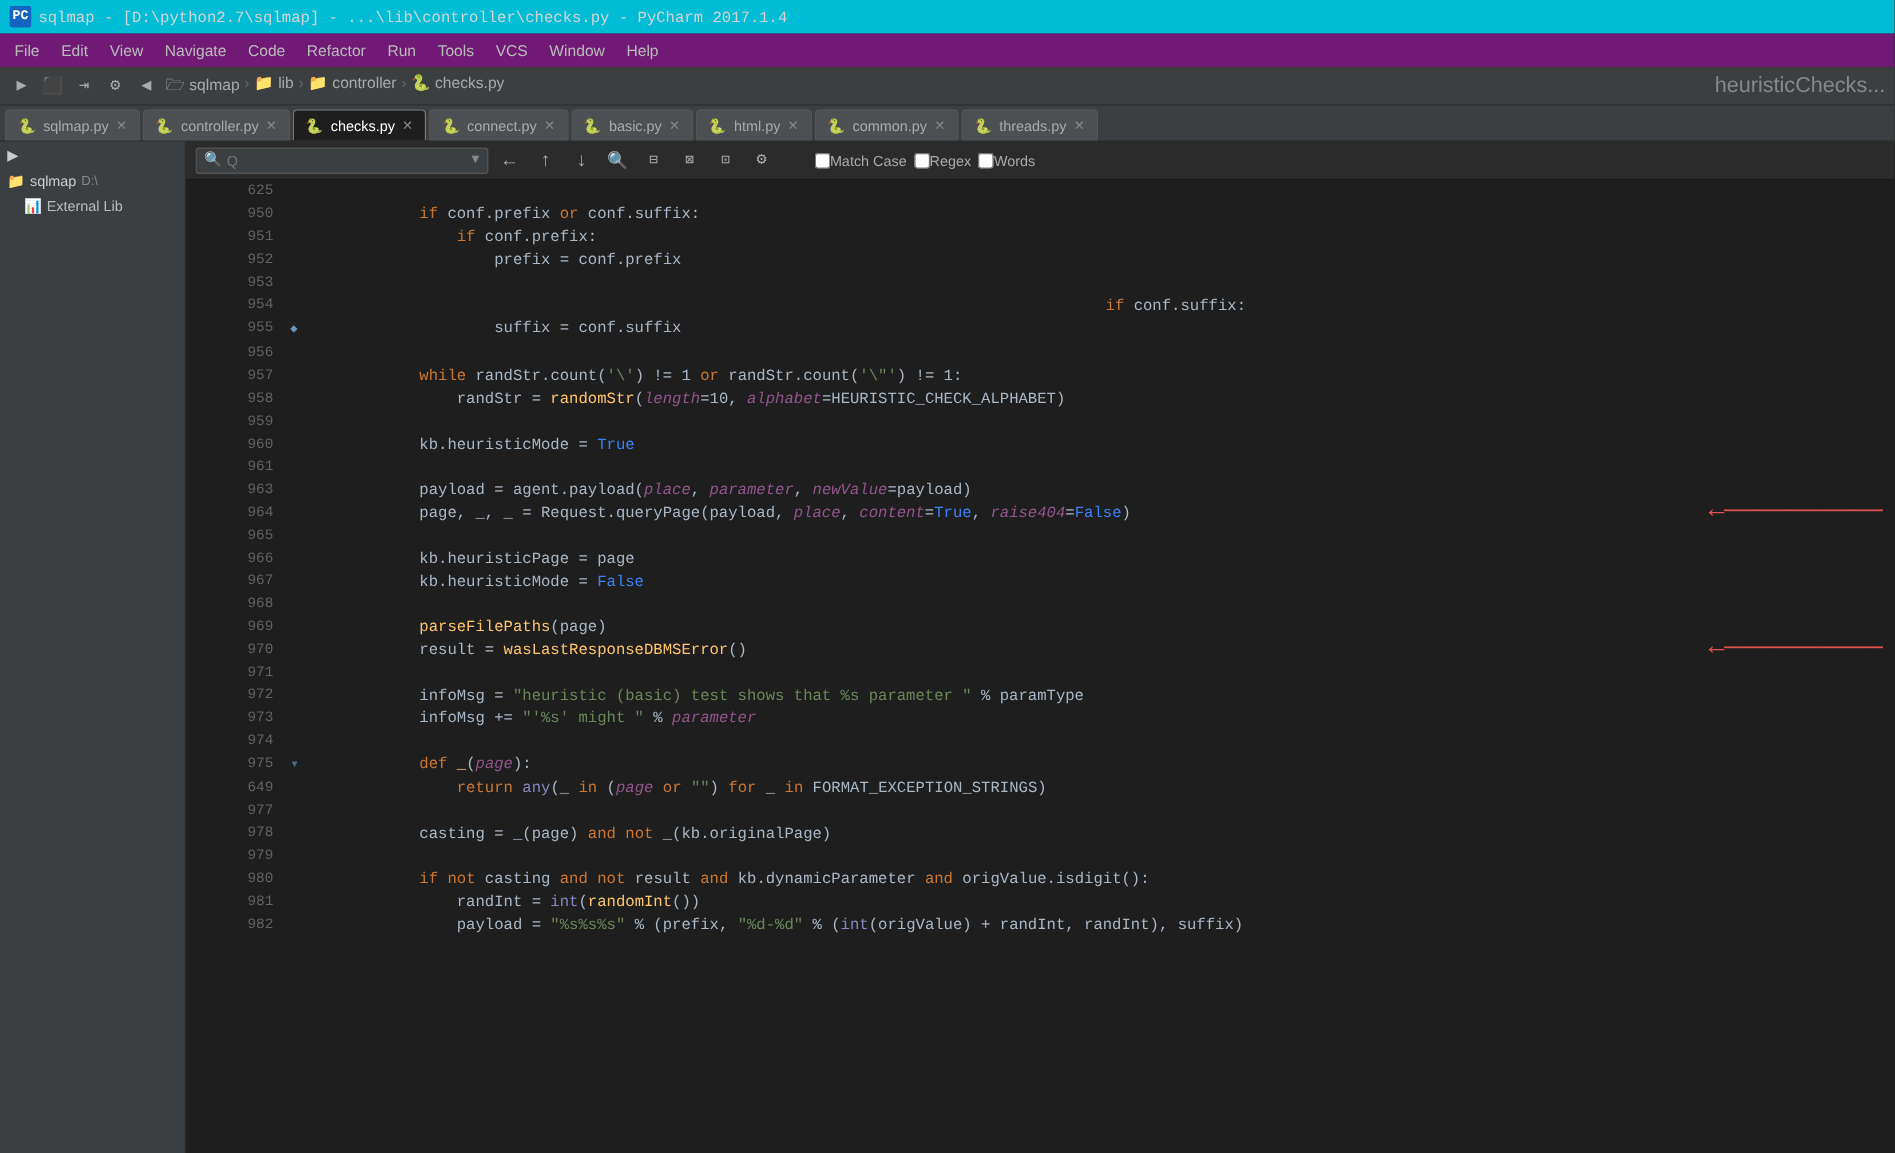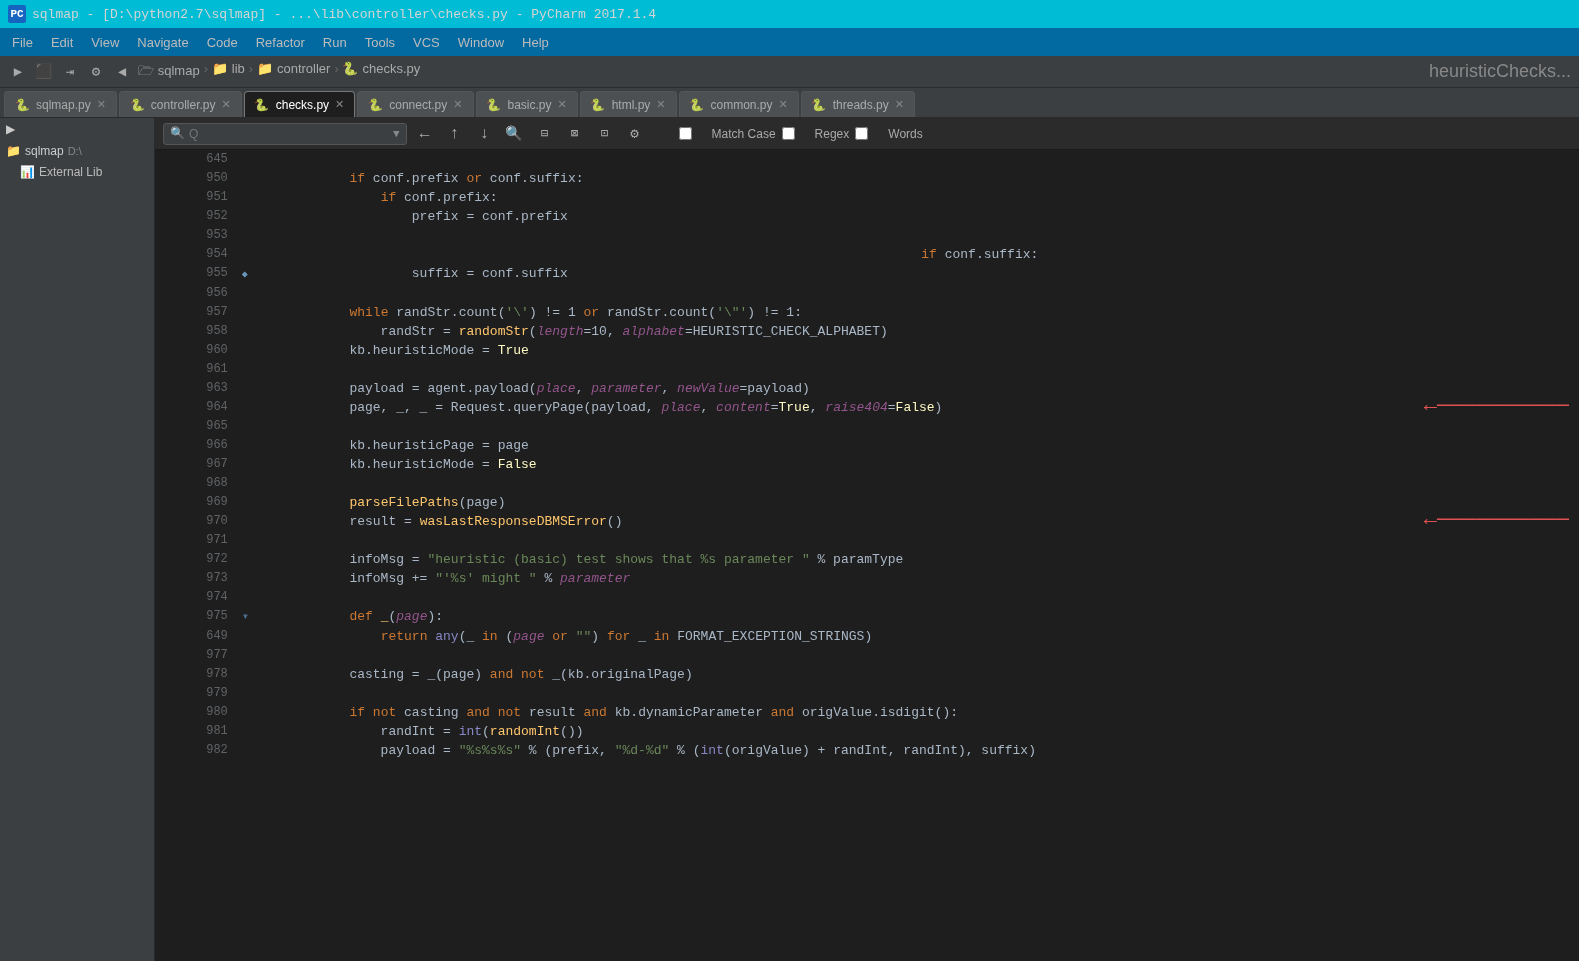--- a/index.html
+++ b/index.html
@@ -26,21 +26,21 @@
       width: 18px;
       height: 18px;
       background: #1565c0;
       border-radius: 2px;
       display: flex; align-items: center; justify-content: center;
       font-weight: bold; color: white; font-size: 11px;
     }
 
     
     #menu-bar {
-      background: #0369a1;
+      background: #701a75;
       height: 28px;
       display: flex;
       align-items: center;
       padding: 0 4px;
       gap: 2px;
     }
     .menu-item {
       color: #bbbbbb;
       font-family: Arial, sans-serif;
       font-size: 13px;
@@ -171,22 +171,21 @@
     #search-input-wrapper input {
       background: transparent;
       border: none;
       outline: none;
       color: #ccc;
       font-size: 12px;
       width: 200px;
     }
     .search-option {
       display: flex;
-      align-items: center;
-      gap: 20px;
+      gap: 0;
       color: #aaa;
       font-family: Arial, sans-serif;
       font-size: 12px;
       cursor: pointer;
     }
     .search-option input[type="checkbox"] {
       accent-color: #4c9bd6;
       cursor: pointer;
     }
 
@@ -230,21 +229,21 @@
       line-height: 19px;
       vertical-align: top;
     }
     
     .kw { color: #cc7832; font-weight: normal; }
     .builtin { color: #8888c6; }
     .string { color: #6a8759; }
     .param { color: #94558d; font-style: italic; }
     .func-call { color: #ffc66d; }
     .var-plain { color: #a9b7c6; }
-    .true-false { color: #fef9c3; }
+    .true-false { color: #3b82f6; }
 
     
     #editor::-webkit-scrollbar { width: 8px; }
     #editor::-webkit-scrollbar-track { background: #2b2b2b; }
     #editor::-webkit-scrollbar-thumb { background: #555; border-radius: 4px; }
   </style>
 </head>
 <body>
 
 <div id="title-bar">
@@ -373,21 +372,21 @@
       <label class="search-option">
         <input type="checkbox" style="">
         <span>Words</span>
       </label>
     </div>
 
     <div id="editor">
       <table id="code-table">
         <tbody id="code-body">
             <tr>
-              <td class="line-number">645</td>
+              <td class="line-number">625</td>
               <td class="gutter"></td>
               <td class="code-line" style="position: relative;"></td>
             </tr>
             <tr>
               <td class="line-number">950</td>
               <td class="gutter"></td>
               <td class="code-line" style="position: relative;"><span class="var-plain">            </span><span class="kw">if</span><span class="var-plain"> conf.prefix </span><span class="kw">or</span><span class="var-plain"> conf.suffix:</span></td>
             </tr>
             <tr>
               <td class="line-number">951</td>
@@ -423,20 +422,25 @@
               <td class="line-number">957</td>
               <td class="gutter"></td>
               <td class="code-line" style="position: relative;"><span class="var-plain">            </span><span class="kw">while</span><span class="var-plain"> randStr.count(</span><span class="string">'\'</span><span class="var-plain">) != 1 </span><span class="kw">or</span><span class="var-plain"> randStr.count(</span><span class="string">'\"'</span><span class="var-plain">) != 1:</span></td>
             </tr>
             <tr>
               <td class="line-number">958</td>
               <td class="gutter"></td>
               <td class="code-line" style="position: relative;"><span class="var-plain">                randStr = </span><span class="func-call">randomStr</span><span class="var-plain">(</span><span class="param">length</span><span class="var-plain">=10, </span><span class="param">alphabet</span><span class="var-plain">=HEURISTIC_CHECK_ALPHABET)</span></td>
             </tr>
             <tr>
+              <td class="line-number">959</td>
+              <td class="gutter"></td>
+              <td class="code-line" style="position: relative;"></td>
+            </tr>
+            <tr>
               <td class="line-number">960</td>
               <td class="gutter"></td>
               <td class="code-line" style="position: relative;"><span class="var-plain">            kb.heuristicMode = </span><span class="true-false">True</span></td>
             </tr>
             <tr>
               <td class="line-number">961</td>
               <td class="gutter"></td>
               <td class="code-line" style="position: relative;"></td>
             </tr>
             <tr>

